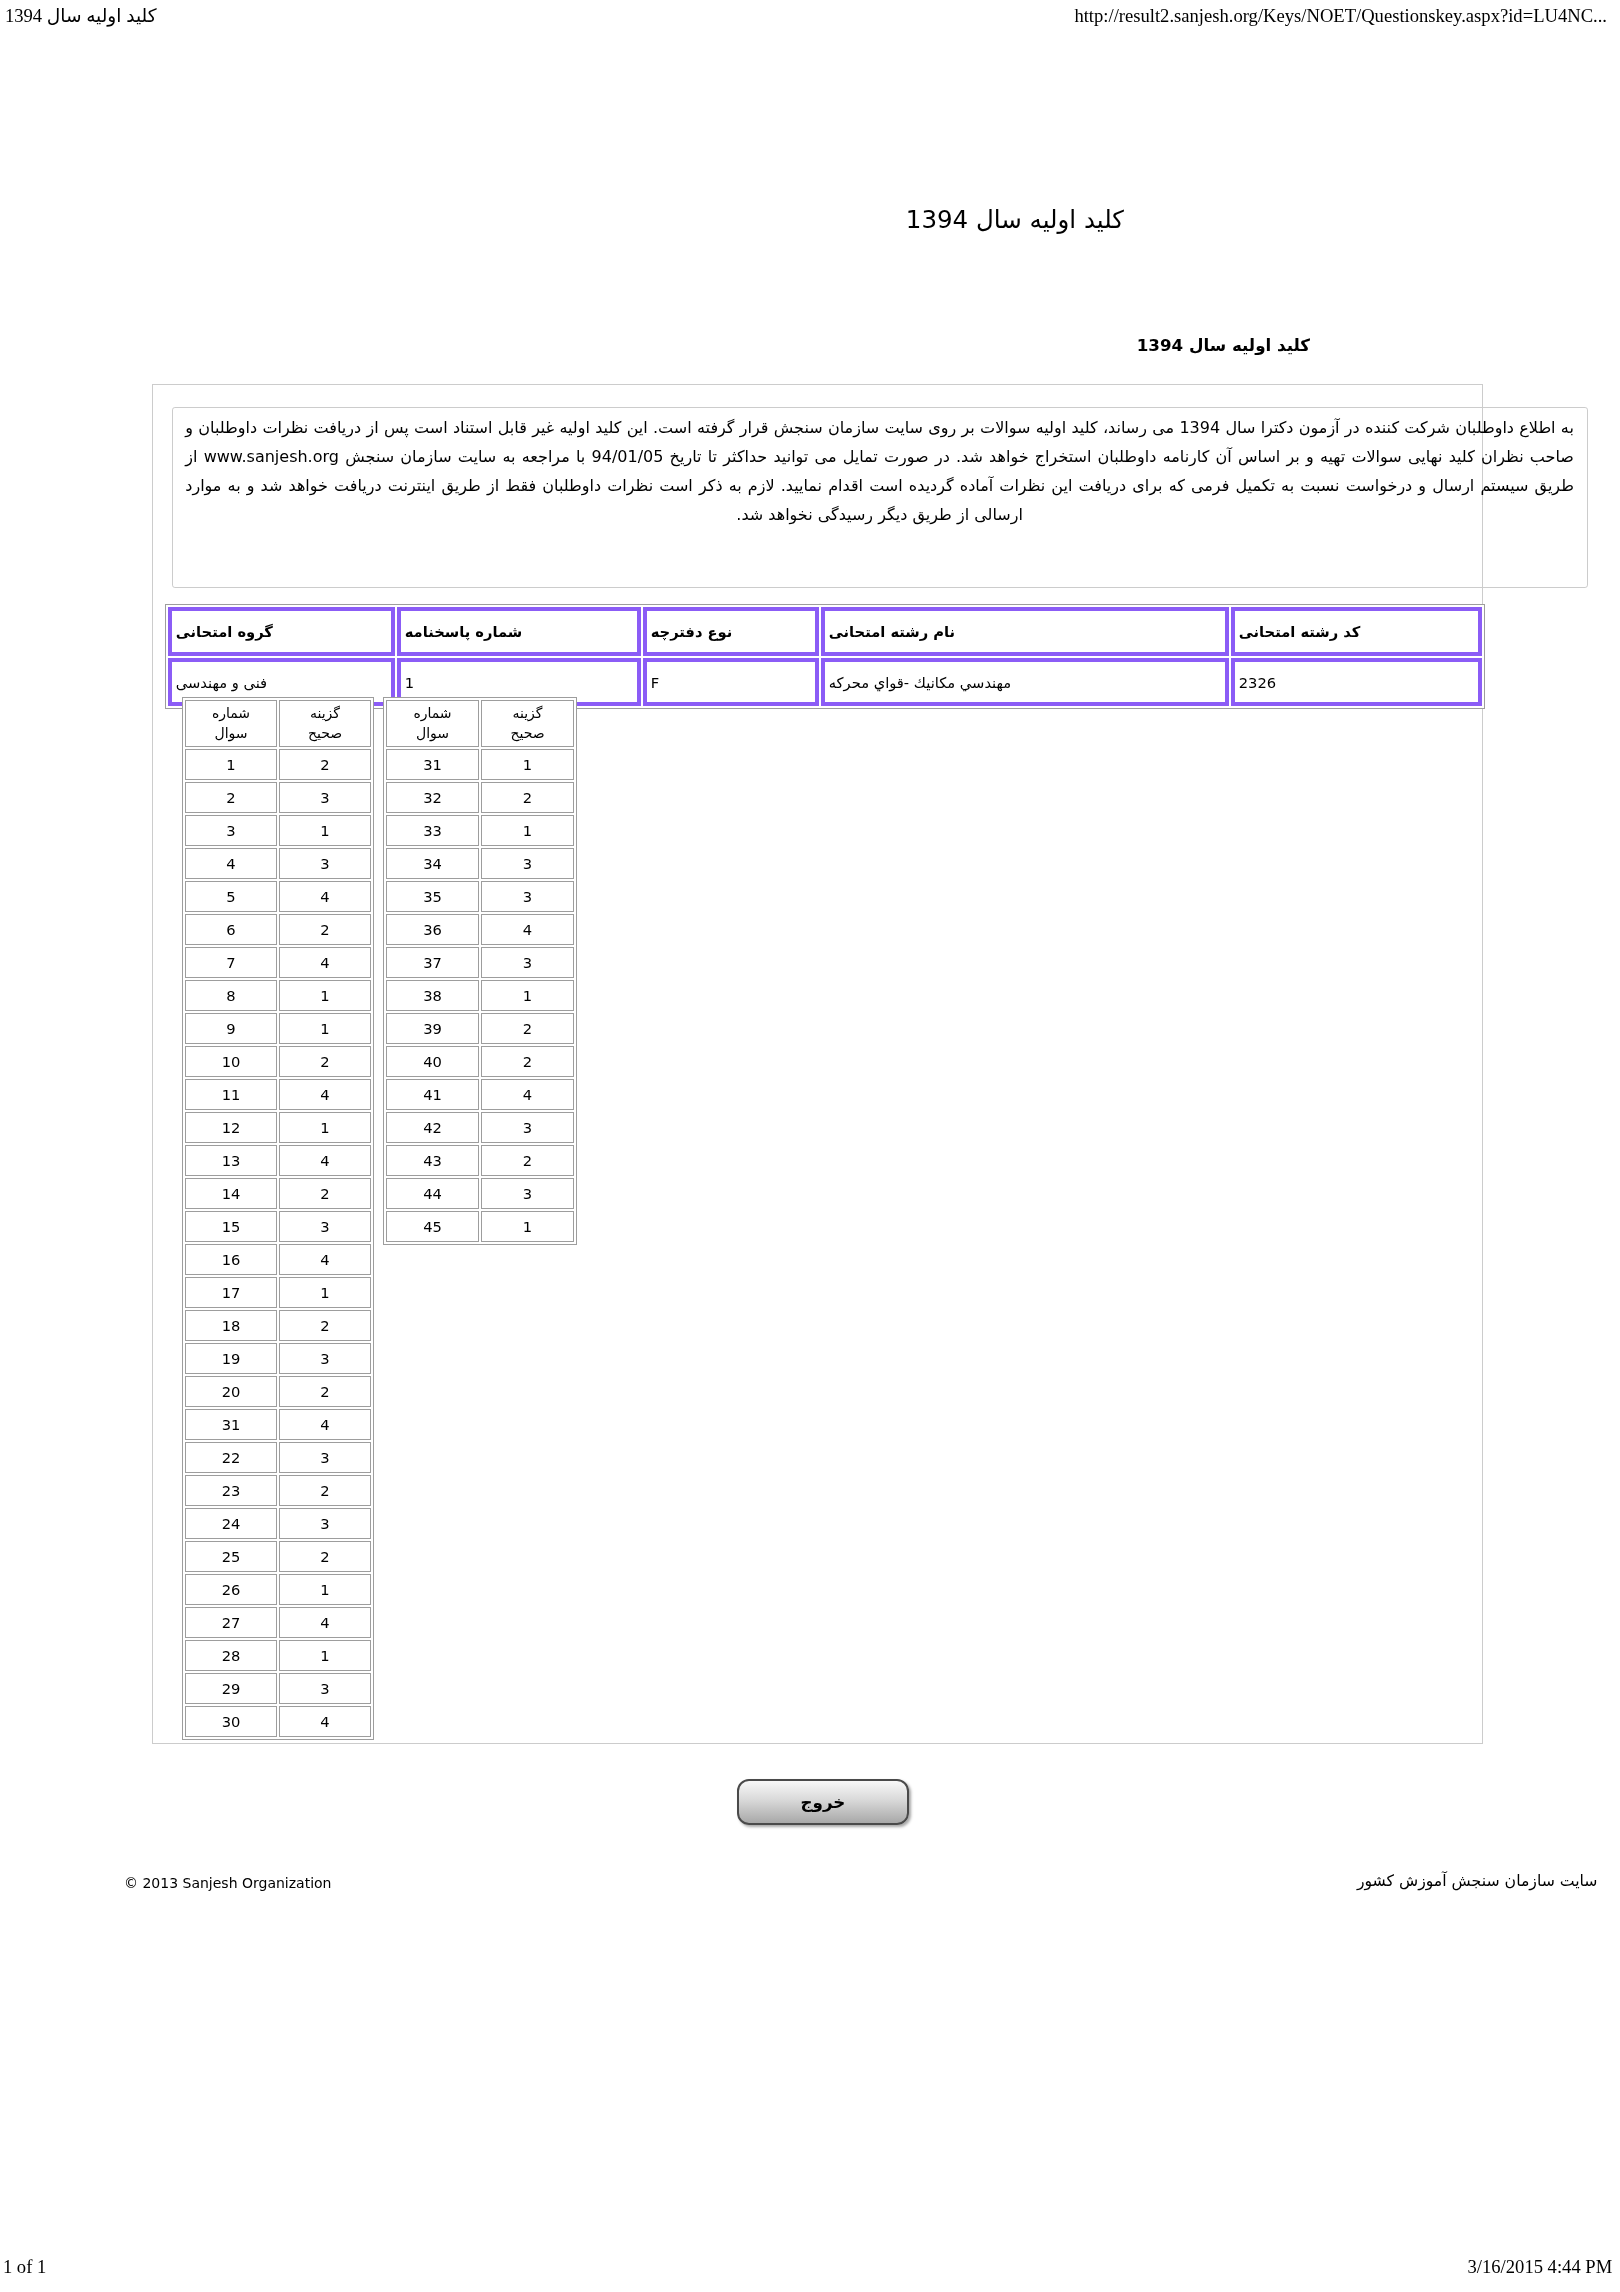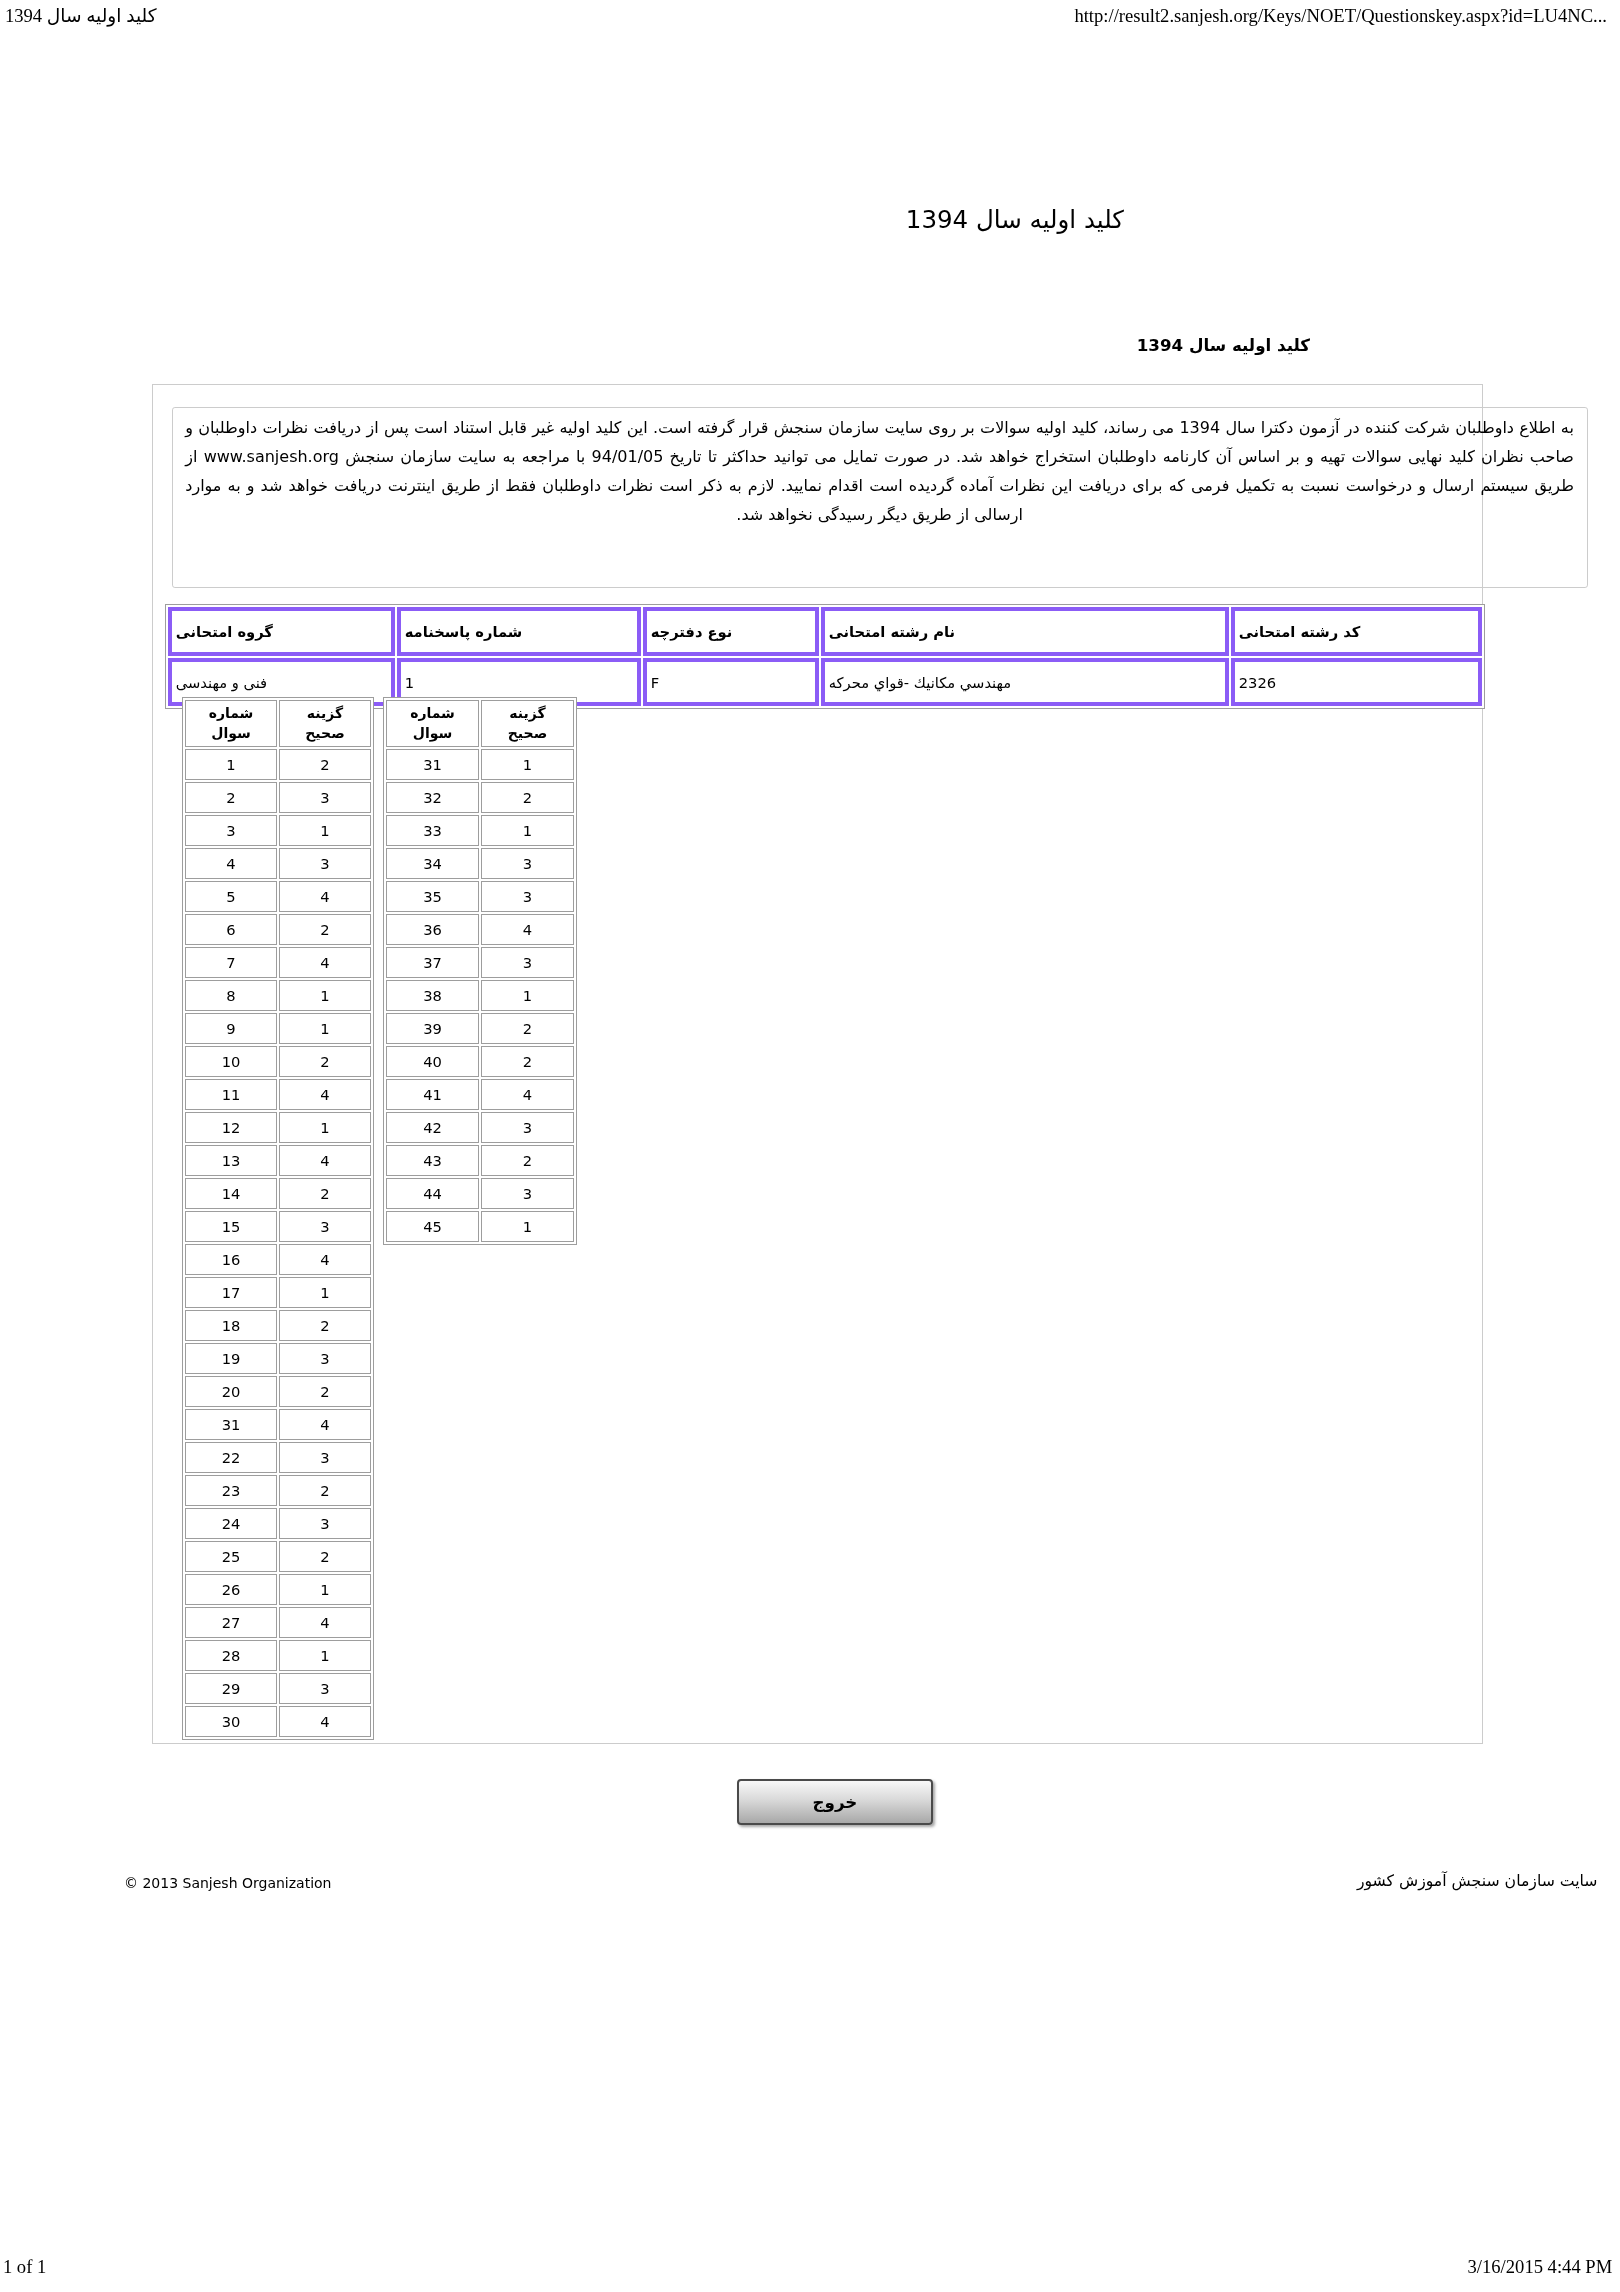--- a/index.html
+++ b/index.html
@@ -32,29 +32,29 @@
   
   table { border-collapse:separate; border-spacing:2px; background:#fff; }
   .info-table { position:absolute; left:11.8px; top:219px; width:1307px; border:1px solid #9d9d9d; table-layout:fixed; }
   .info-table th, .info-table td { border:4px solid #8b5cf6; text-align:left; padding:0 3.9px; overflow:hidden; }
   .info-table th { height:41px; font-size:14.7px; font-weight:bold; }
   .info-table td { height:40px; font-size:14.7px; }
 
   
   .key-table { position:absolute; top:312px; border:1px solid #9d9d9d; table-layout:fixed; }
   .key-table th, .key-table td { border:1px solid #9d9d9d; text-align:center; padding:0; }
-  .key-table th { height:45px; font-size:14px; font-weight:bold; white-space:pre-line; line-height:19.6px;margin-top:11px; }
+  .key-table th { height:45px; font-size:14px; font-weight:normal; white-space:pre-line; line-height:19.6px;margin-top:11px; }
   .key-table td { height:29px; font-size:14.7px; }
   .key-table-1 { left:29px;  width:192px; }
   .key-table-2 { left:230px; width:194px; }
 
   
   .exit-button {
-    position:absolute; left:737px; top:1779px; width:196px; height:46px;
-    border:2px solid #4a4a4a; border-radius:4px;
+    position:absolute; left:737px; top:1779px; width:172px; height:46px;
+    border:2px solid #4a4a4a; border-radius:12px;
     background:linear-gradient(180deg,#f8f8f8 0%,#d9d9d9 45%,#a8a8a8 100%);
     font-family:"DejaVu Sans",sans-serif; font-size:16.7px; font-weight:bold; color:#000;
     box-shadow:2px 2px 2.9px rgba(0,0,0,0.35); cursor:pointer;
   }
 
   
   .footer-left  { position:absolute; left:124px; top:1875px; font-size:14px; }
   .footer-right { position:absolute; right:22.5px; top:1871px; font-size:15.7px; }
 </style>
 </head>

